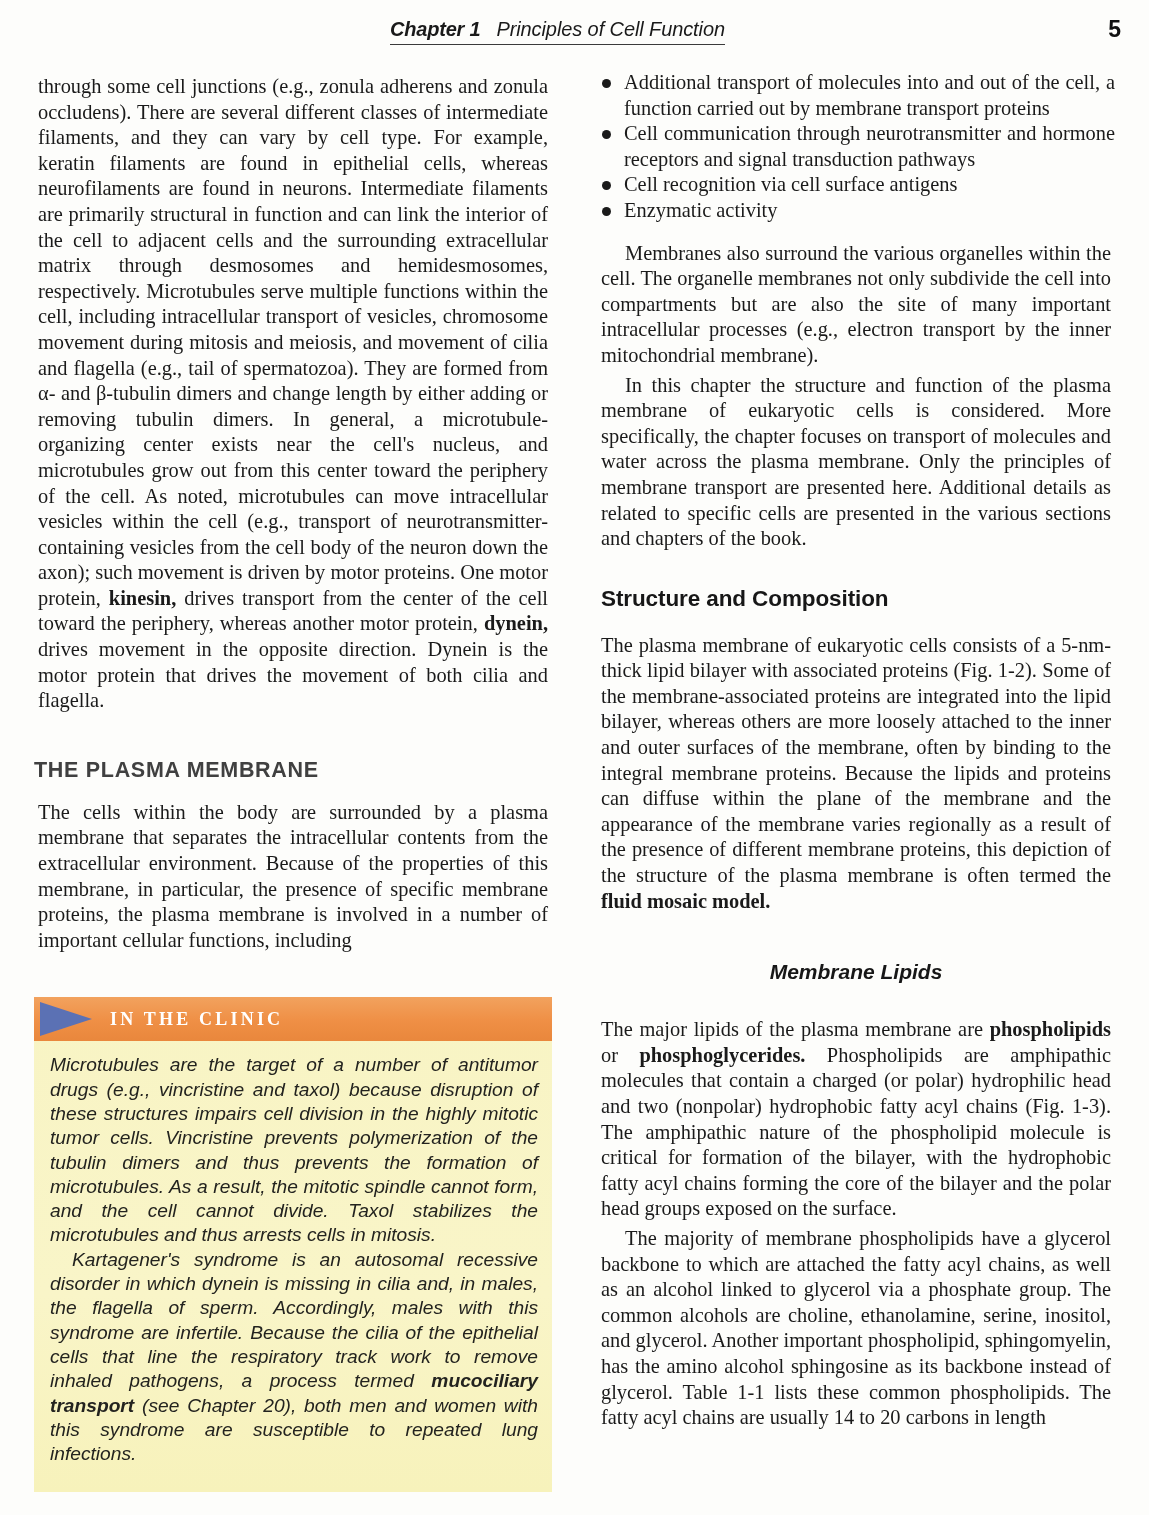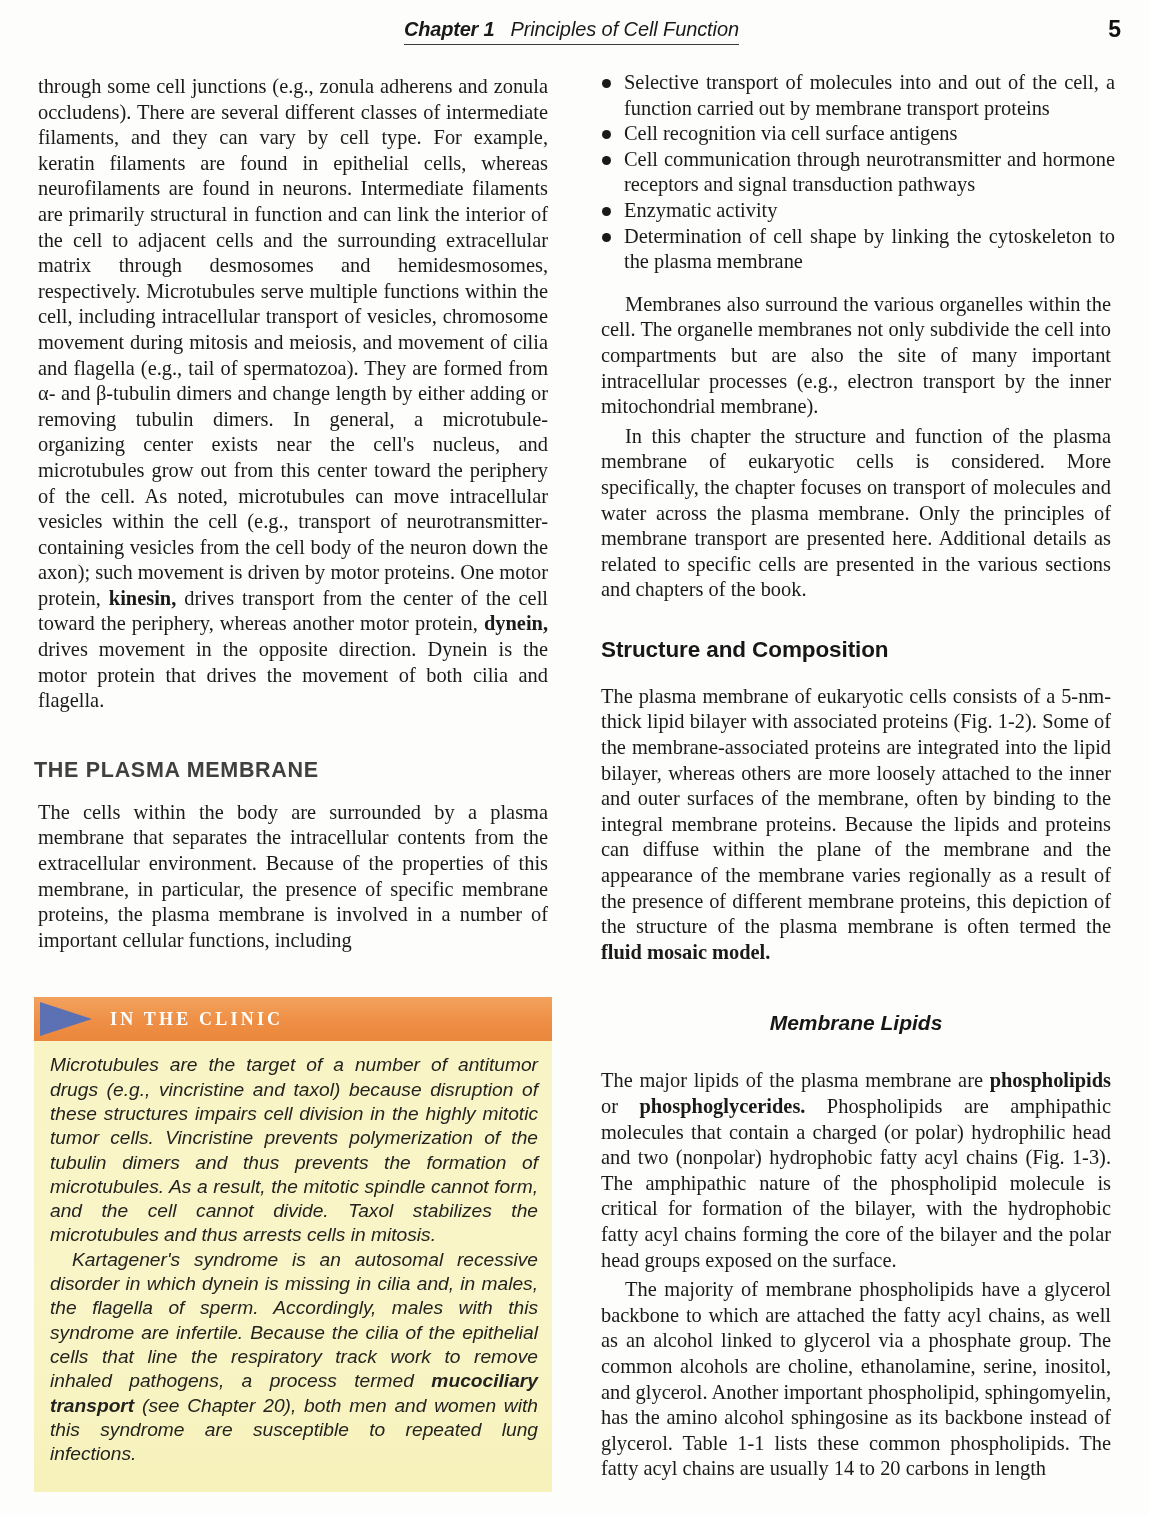--- a/index.html
+++ b/index.html
@@ -19,21 +19,21 @@
     position: relative;
     width: 1149px;
     height: 1515px;
     background: #fdfdfb;
   }
 
   
   .running-head {
     position: absolute;
     top: 18px;
-    left: 14px;
+    left: 0;
     width: 987px;
     height: 34px;
   }
   .rh-center {
     position: absolute;
     left: 390px;
     top: 0;
     white-space: nowrap;
     border-bottom: 1.5px solid #3b3b3b;
     padding-bottom: 3px;
@@ -231,25 +231,24 @@
           <p>Microtubules are the target of a number of antitumor drugs (e.g., vincristine and taxol) because disruption of these structures impairs cell division in the highly mitotic tumor cells. Vincristine prevents polymerization of the tubulin dimers and thus prevents the formation of microtubules. As a result, the mitotic spindle cannot form, and the cell cannot divide. Taxol stabilizes the microtubules and thus arrests cells in mitosis.</p>
           <p class="indent"><span>Kartagener's syndrome is an autosomal recessive disorder in which dynein is missing in cilia and, in males, the flagella of sperm. Accordingly, males with this syndrome are infertile. Because the cilia of the epithelial cells that line the respiratory track work to remove inhaled pathogens, a process termed </span><b>mucociliary transport</b><span> (see Chapter 20), both men and women with this syndrome are susceptible to repeated lung infections.</span></p>
         </div>
       </div>
 
     </div>
 
     <div class="col col-right">
 
       <ul class="bullets">
-        <li>Selective transport of molecules into and out of the cell, a function carried out by membrane transport proteins</li>
+        <li>Additional transport of molecules into and out of the cell, a function carried out by membrane transport proteins</li>
+        <li>Cell communication through neurotransmitter and hormone receptors and signal transduction pathways</li>
         <li>Cell recognition via cell surface antigens</li>
-        <li>Cell communication through neurotransmitter and hormone receptors and signal transduction pathways</li>
         <li>Enzymatic activity</li>
-        <li>Determination of cell shape by linking the cytoskeleton to the plasma membrane</li>
       </ul>
 
       <div class="spacer-sm"></div>
 
       <p class="body indent">Membranes also surround the various organelles within the cell. The organelle membranes not only subdivide the cell into compartments but are also the site of many important intracellular processes (e.g., electron transport by the inner mitochondrial membrane).</p>
       <p class="body indent">In this chapter the structure and function of the plasma membrane of eukaryotic cells is considered. More specifically, the chapter focuses on transport of molecules and water across the plasma membrane. Only the principles of membrane transport are presented here. Additional details as related to specific cells are presented in the various sections and chapters of the book.</p>
 
       <div class="spacer-md"></div>
 
       <h3 class="bhead">Structure and Composition</h3>

